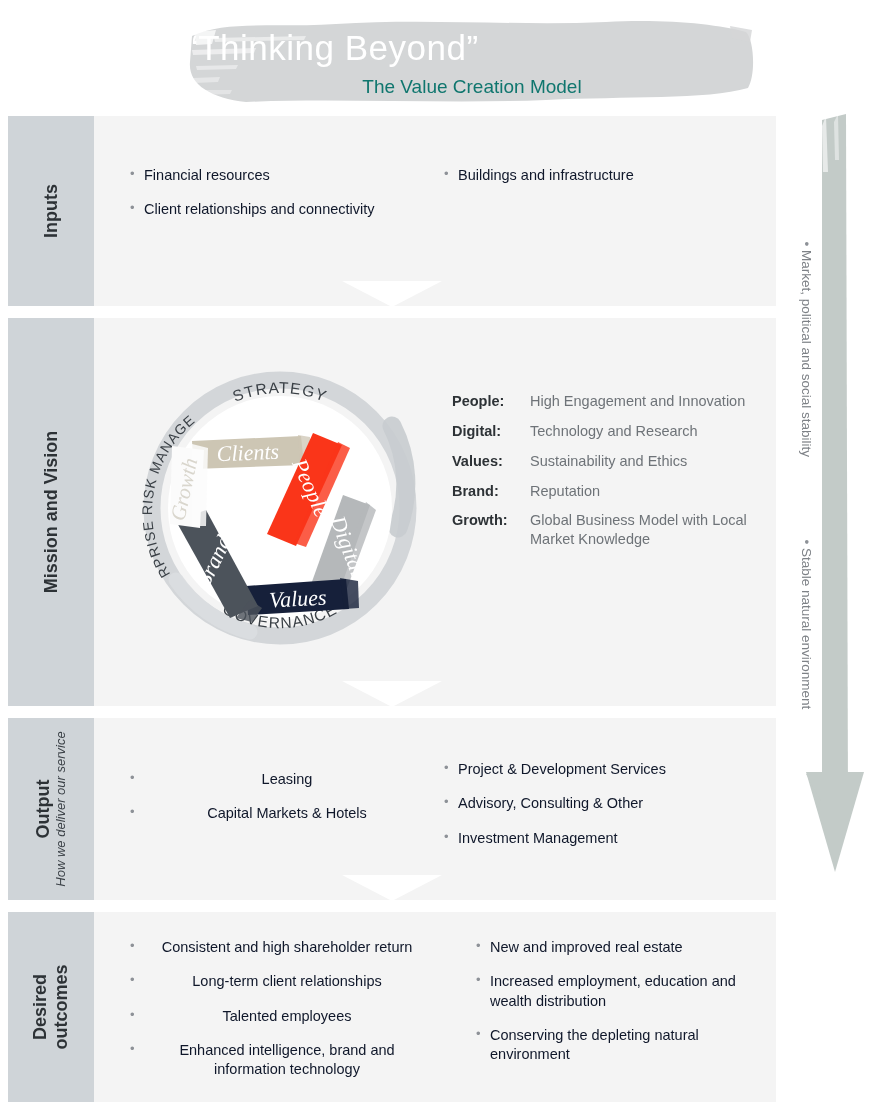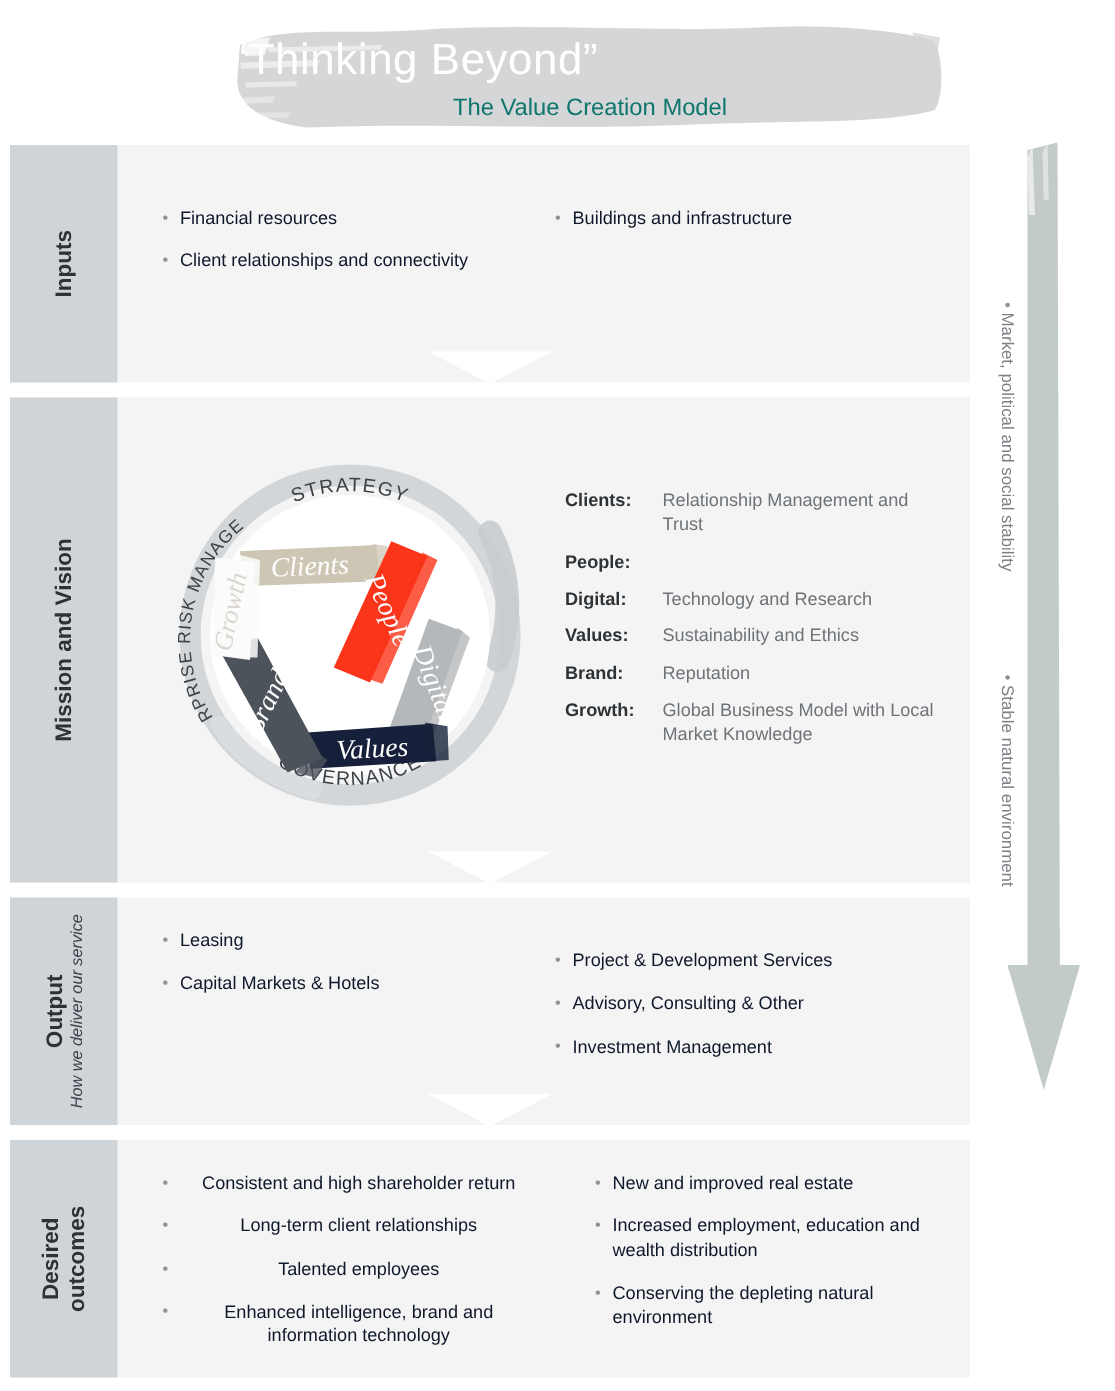--- a/index.html
+++ b/index.html
@@ -262,25 +262,22 @@
     <g>
       <path d="M42,108 L74,112 L70,190 L40,186 Z" fill="#fbfbfb"></path>
       <path d="M62,106 L78,110 L76,188 L62,188 Z" fill="#fbfbfb" opacity="0.85"></path>
       <text x="57" y="156" font-size="21" fill="#d9d6cd" text-anchor="middle" font-family="Liberation Serif, serif" font-style="italic" transform="rotate(-78 57 152)">Growth</text>
     </g>
   </svg>
 </div>
 
 <div id="legend">
   <div class="row">
-    <div class="k">Clients:</div>
-    <div class="v">Relationship Management and Trust</div>
-  </div>
-  <div class="row">
     <div class="k">People:</div>
+    <div class="v">High Engagement and Innovation</div>
   </div>
   <div class="row">
     <div class="k">Digital:</div>
     <div class="v">Technology and Research</div>
   </div>
   <div class="row">
     <div class="k">Values:</div>
     <div class="v">Sustainability and Ethics</div>
   </div>
   <div class="row">
@@ -294,21 +291,21 @@
 </div>
 
 <div class="section" id="sec-output" style="top:718px;height:182px;">
   <div class="sec-label">
     <div class="rot">
       <span>Output</span>
       <span class="sub">How we deliver our service</span>
     </div>
   </div>
   <div class="cols">
-    <ul class="blist" style="left:36px;top:26px;width:300px;">
+    <ul class="blist" style="left:36px;top:52px;width:300px;text-align:center;">
       <li>Leasing</li>
       <li>Capital Markets &amp; Hotels</li>
     </ul>
     <ul class="blist" style="left:350px;top:42px;width:290px;">
       <li>Project &amp; Development Services</li>
       <li>Advisory, Consulting &amp; Other</li>
       <li>Investment Management</li>
     </ul>
   </div>
   <svg class="notch" style="bottom:-1px;" viewBox="0 0 100 26" preserveAspectRatio="none">

